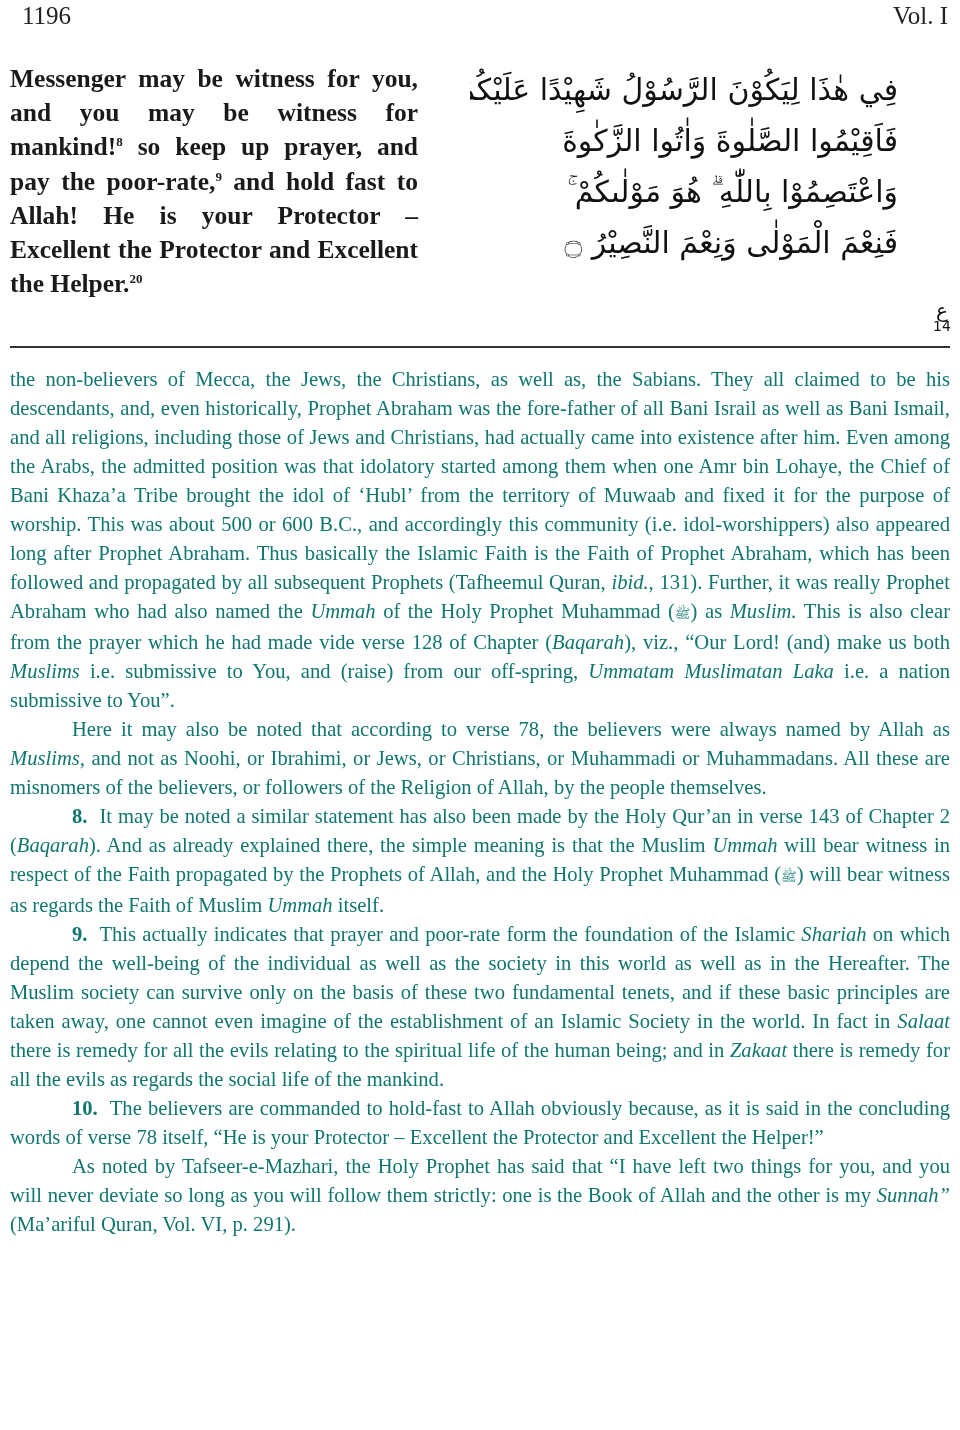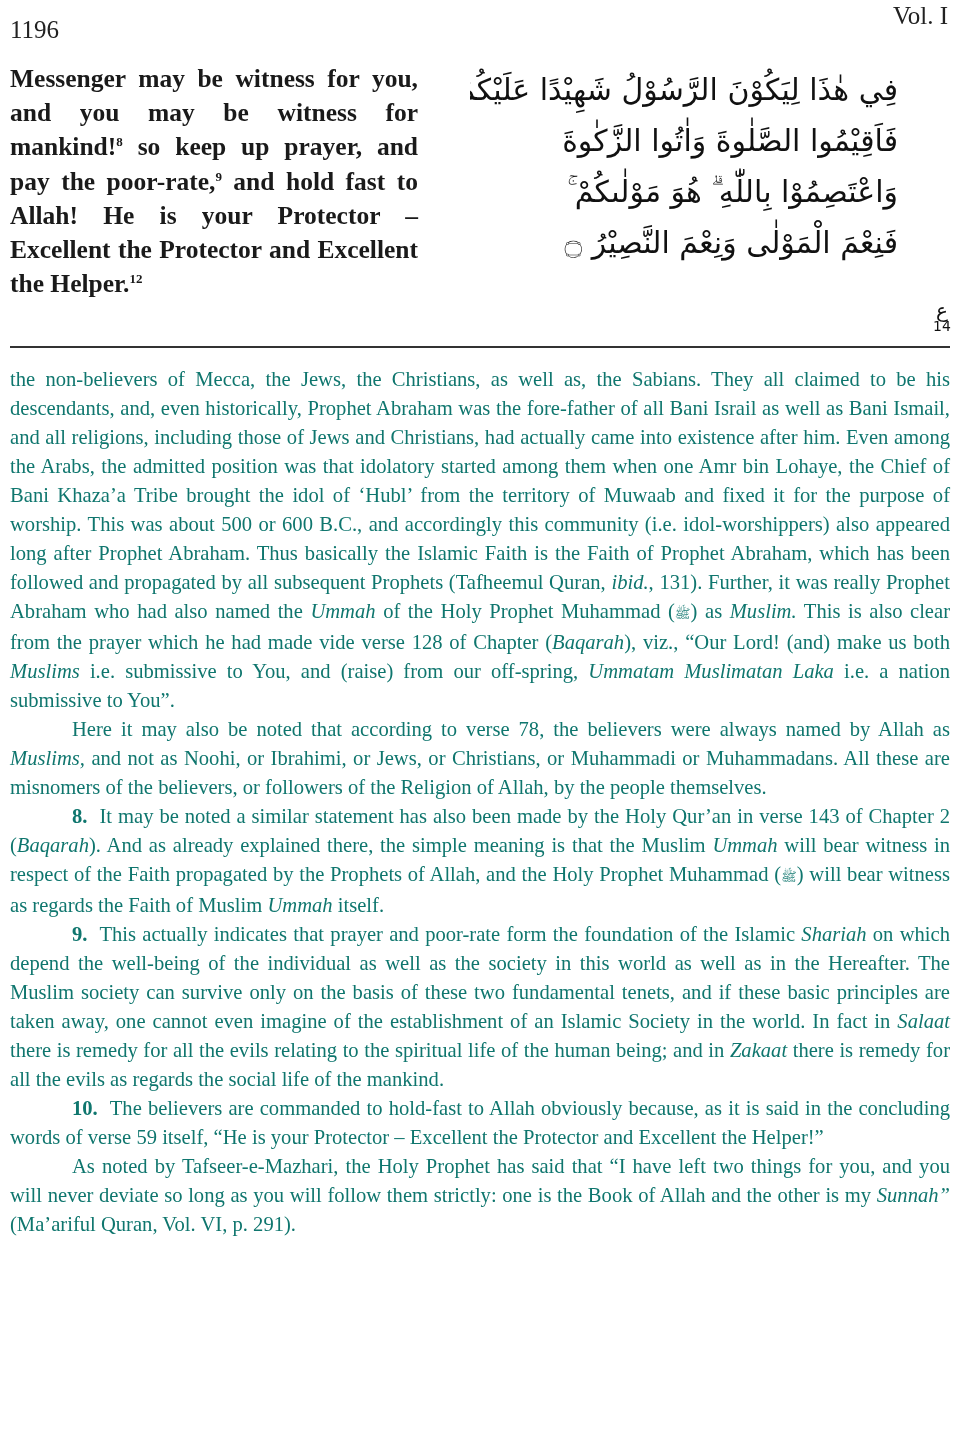--- a/index.html
+++ b/index.html
@@ -1,19 +1,19 @@
 <!DOCTYPE html>
 <html><head>
 <meta charset="utf-8">
 <style>
   html, body { margin: 0; padding: 0; background: #ffffff; }
   body { width: 960px; height: 1430px; overflow: hidden; position: relative; color: #1a1a1a; }
   .header { position: absolute; top: 0; left: 10px; right: 10px; height: 36px;
     font-family: "Liberation Serif", serif; font-size: 25px; color: #222; }
-  .header .pg { position: absolute; left: 0; top: 2px; margin-top: 14px; }
+  .header .pg { position: absolute; left: 12px; top: 2px; }
   .header .title { position: absolute; left: 0; right: 0; text-align: center; top: 2px; font-style: italic; }
   .header .vol { position: absolute; right: 2px; top: 2px; }
 
   .verse-en { position: absolute; left: 10px; top: 62px; width: 408px;
     font-family: "Liberation Serif", serif; font-weight: bold; font-size: 25.5px; line-height: 34.2px;
     text-align: justify; text-align-last: left; color: #1a1a1a; }
   .verse-en sup { font-size: 13px; vertical-align: super; line-height: 0; }
 
   .verse-ar { position: absolute; left: 470px; top: 64px; width: 428px;
     font-family: "DejaVu Sans", sans-serif; font-size: 30px; line-height: 51px; direction: rtl; text-align: right; color: #111; }
@@ -34,21 +34,21 @@
   .pbuh { font-family: "DejaVu Sans", sans-serif; font-size: 13px; }
 </style>
 </head>
 <body>
 
 <div class="header">
   <span class="pg">1196</span>
   <span class="vol">Vol. I</span>
 </div>
 
-<div class="verse-en"><span>Messenger may be witness for you, and you may be witness for mankind!</span><sup>8</sup><span> so keep up prayer, and pay the poor-rate,</span><sup>9</sup><span> and hold fast to Allah! He is your Protector – Excellent the Protector and Excellent the Helper.</span><sup>12</sup></div>
+<div class="verse-en"><span>Messenger may be witness for you, and you may be witness for mankind!</span><sup>8</sup><span> so keep up prayer, and pay the poor-rate,</span><sup>9</sup><span> and hold fast to Allah! He is your Protector – Excellent the Protector and Excellent the Helper.</span><sup>20</sup></div>
 
 <div class="verse-ar">
   <span class="line">فِي هٰذَا لِيَكُوْنَ الرَّسُوْلُ شَهِيْدًا عَلَيْكُمْ</span>
   <span class="line">فَاَقِيْمُوا الصَّلٰوةَ وَاٰتُوا الزَّكٰوةَ</span>
   <span class="line">وَاعْتَصِمُوْا بِاللّٰهِ ۗ هُوَ مَوْلٰىكُمْ ۚ</span>
   <span class="line">فَنِعْمَ الْمَوْلٰى وَنِعْمَ النَّصِيْرُ ۝</span>
 </div>
 <div class="margin-marker">
   <span>ع</span>
   <span class="num">14</span>
@@ -58,16 +58,16 @@
 
 <div class="body">
   <p><span>the non-believers of Mecca, the Jews, the Christians, as well as, the Sabians. They all claimed to be his descendants, and, even historically, Prophet Abraham was the fore-father of all Bani Israil as well as Bani Ismail, and all religions, including those of Jews and Christians, had actually came into existence after him. Even among the Arabs, the admitted position was that idolatory started among them when one Amr bin Lohaye, the Chief of Bani Khaza’a Tribe brought the idol of ‘Hubl’ from the territory of Muwaab and fixed it for the purpose of worship. This was about 500 or 600 B.C., and accordingly this community (i.e. idol-worshippers) also appeared long after Prophet Abraham. Thus basically the Islamic Faith is the Faith of Prophet Abraham, which has been followed and propagated by all subsequent Prophets (Tafheemul Quran, </span><i>ibid.</i><span>, 131). Further, it was really Prophet Abraham who had also named the </span><i>Ummah</i><span> of the Holy Prophet Muhammad (</span><span class="pbuh">ﷺ</span><span>) as </span><i>Muslim.</i><span> This is also clear from the prayer which he had made vide verse 128 of Chapter (</span><i>Baqarah</i><span>), viz., “Our Lord! (and) make us both </span><i>Muslims</i><span> i.e. submissive to You, and (raise) from our off-spring, </span><i>Ummatam Muslimatan Laka</i><span> i.e. a nation submissive to You”.</span></p>
 
   <p class="indent"><span>Here it may also be noted that according to verse 78, the believers were always named by Allah as </span><i>Muslims,</i><span> and not as Noohi, or Ibrahimi, or Jews, or Christians, or Muhammadi or Muhammadans. All these are misnomers of the believers, or followers of the Religion of Allah, by the people themselves.</span></p>
 
   <p class="indent"><span class="fn">8.</span><span>It may be noted a similar statement has also been made by the Holy Qur’an in verse 143 of Chapter 2 (</span><i>Baqarah</i><span>). And as already explained there, the simple meaning is that the Muslim </span><i>Ummah</i><span> will bear witness in respect of the Faith propagated by the Prophets of Allah, and the Holy Prophet Muhammad (</span><span class="pbuh">ﷺ</span><span>) will bear witness as regards the Faith of Muslim </span><i>Ummah</i><span> itself.</span></p>
 
   <p class="indent"><span class="fn">9.</span><span>This actually indicates that prayer and poor-rate form the foundation of the Islamic </span><i>Shariah</i><span> on which depend the well-being of the individual as well as the society in this world as well as in the Hereafter. The Muslim society can survive only on the basis of these two fundamental tenets, and if these basic principles are taken away, one cannot even imagine of the establishment of an Islamic Society in the world. In fact in </span><i>Salaat</i><span> there is remedy for all the evils relating to the spiritual life of the human being; and in </span><i>Zakaat</i><span> there is remedy for all the evils as regards the social life of the mankind.</span></p>
 
-  <p class="indent"><span class="fn">10.</span><span>The believers are commanded to hold-fast to Allah obviously because, as it is said in the concluding words of verse 59 itself, “He is your Protector – Excellent the Protector and Excellent the Helper!”</span></p>
+  <p class="indent"><span class="fn">10.</span><span>The believers are commanded to hold-fast to Allah obviously because, as it is said in the concluding words of verse 78 itself, “He is your Protector – Excellent the Protector and Excellent the Helper!”</span></p>
 
   <p class="indent"><span>As noted by Tafseer-e-Mazhari, the Holy Prophet has said that “I have left two things for you, and you will never deviate so long as you will follow them strictly: one is the Book of Allah and the other is my </span><i>Sunnah”</i><span> (Ma’ariful Quran, Vol. VI, p. 291).</span></p>
 </div>
 
 </body></html>

